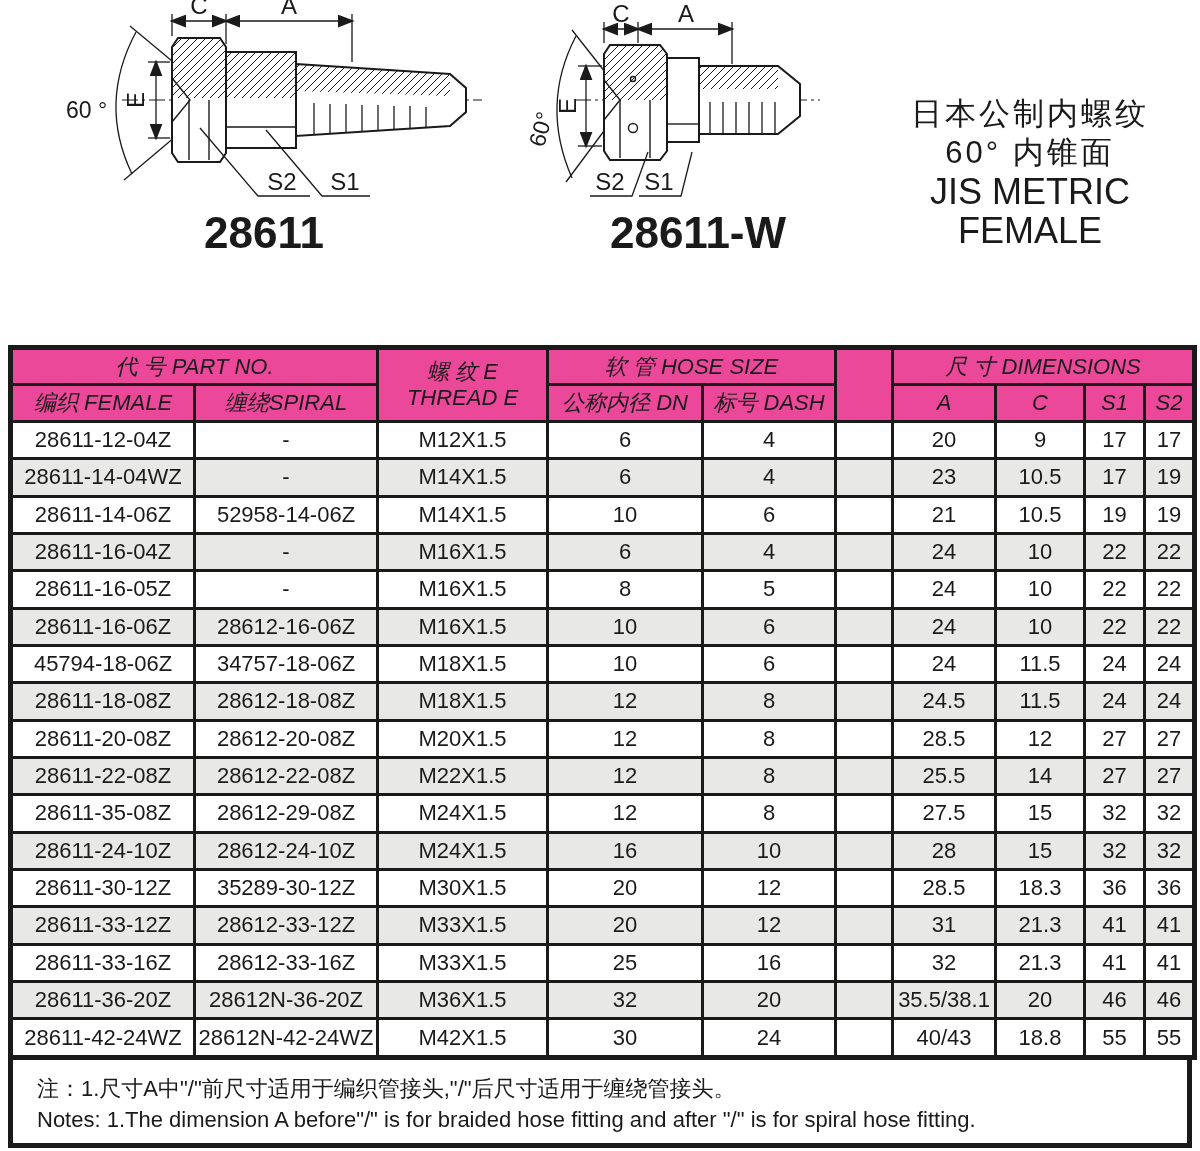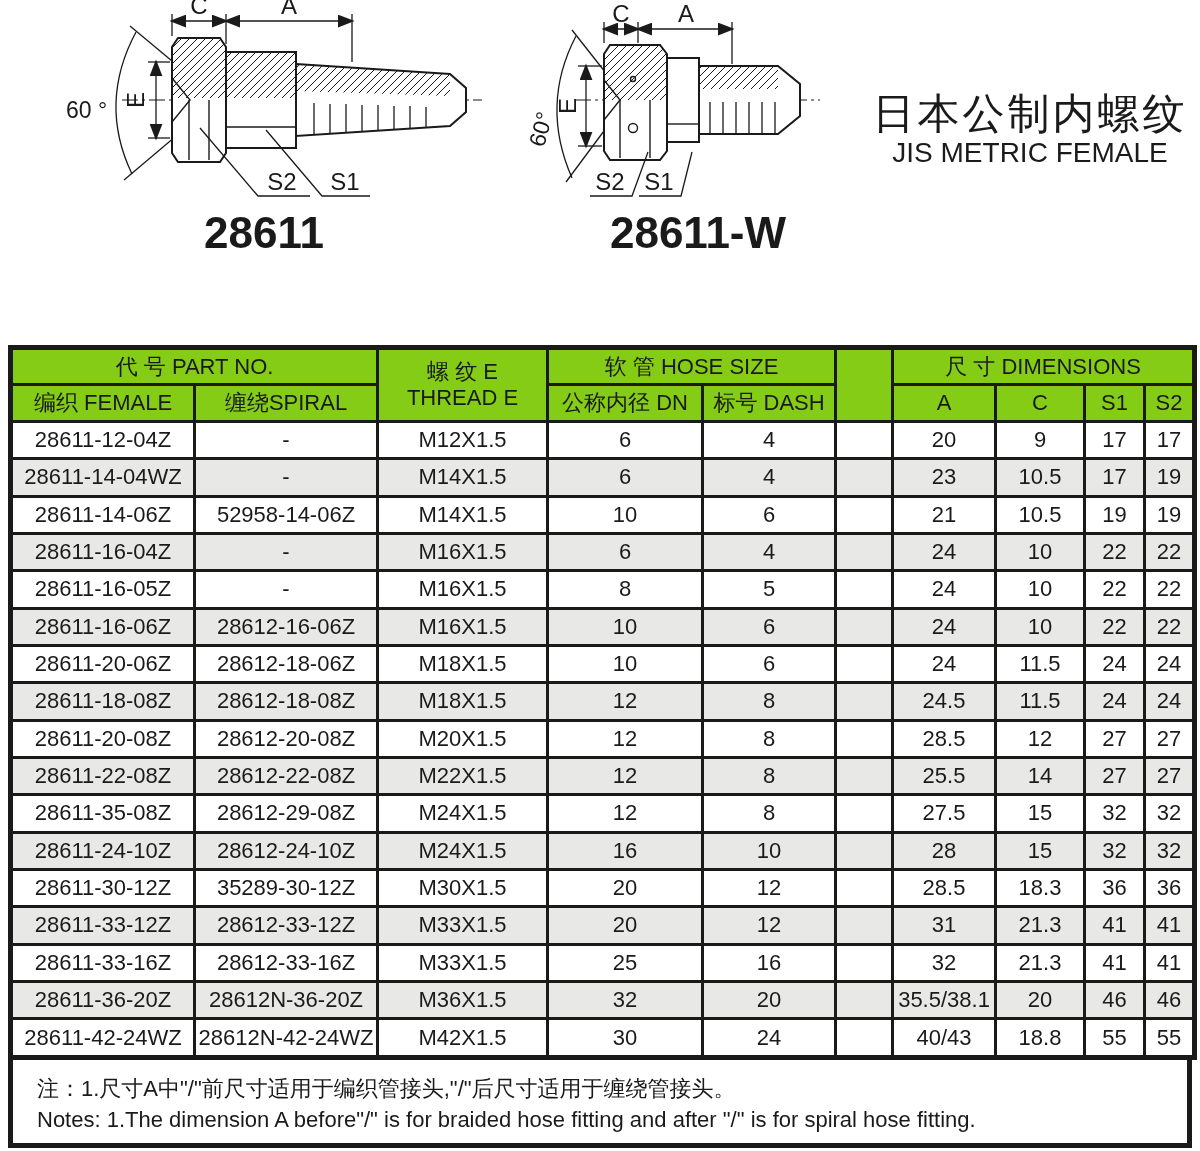--- a/index.html
+++ b/index.html
@@ -10,34 +10,34 @@
     font-family:"Liberation Sans", sans-serif;
     overflow:hidden;
   }
   svg text { font-family:"Liberation Sans", sans-serif; fill:#1a1a1a; }
   .drawing-1 { position:absolute; left:52px; top:0; }
   .drawing-2 { position:absolute; left:520px; top:0; }
   .title-block {
     position:absolute; left:868px; top:94px; width:324px;
     text-align:center; line-height:39px;
   }
-  .title-zh { font-size:42px; letter-spacing:3px; }
-  .title-en { font-size:28px; }
+  .title-zh { font-size:31px; letter-spacing:3px; }
+  .title-en { font-size:36px; }
   table.spec {
     position:absolute; left:8px; top:345px;
     width:1184px; height:715px;
     border-collapse:collapse; table-layout:fixed;
     text-align:center; font-size:22px;
     border:5px solid #1a1a1a;
   }
   table.spec th, table.spec td {
     border:3px solid #1a1a1a; padding:0; overflow:hidden;
     font-weight:normal; white-space:nowrap;
   }
-  table.spec thead th { background:#84cc16; height:37px; }
+  table.spec thead th { background:#ec4899; height:37px;font-style:italic; }
   table.spec tbody tr:nth-child(even) td { background:#e8e8e7; }
   .thread-hdr div { line-height:26px; }
   .notes-box {
     position:absolute; left:8px; top:1060px; width:1184px; height:88px;
     border:5px solid #1a1a1a; border-top:none;
     padding:13px 10px 0 24px; font-size:22px; line-height:31px;
   }
 </style>
 </head>
 <body>
@@ -174,20 +174,21 @@
   <text x="166" y="22" font-size="24" text-anchor="middle">A</text>
   <text transform="translate(56,106) rotate(-90)" font-size="24" text-anchor="middle">E</text>
   <text transform="translate(24,148) rotate(-75)" font-size="23">60°</text>
   <text x="90" y="190" font-size="24" text-anchor="middle">S2</text>
   <text x="139" y="190" font-size="24" text-anchor="middle">S1</text>
   <text x="178" y="248" font-size="44" font-weight="bold" text-anchor="middle">28611-W</text>
 </svg>
 
 <div class="title-block">
   <div class="title-zh">日本公制内螺纹</div>
+  <div class="title-zh">60° 内锥面</div>
   <div class="title-en">JIS METRIC FEMALE</div>
 </div>
 
 <table class="spec">
   <colgroup>
     <col style="width:184px">
       <col style="width:183px">
       <col style="width:170px">
     <col style="width:155px">
       <col style="width:133px">
@@ -286,22 +287,22 @@
         <td>M16X1.5</td>
         <td>10</td>
         <td>6</td>
         <td></td>
         <td>24</td>
         <td>10</td>
         <td>22</td>
         <td>22</td>
       </tr>
       <tr>
-        <td>28611-20-06Z</td>
-        <td>28612-18-06Z</td>
+        <td>45794-18-06Z</td>
+        <td>34757-18-06Z</td>
         <td>M18X1.5</td>
         <td>10</td>
         <td>6</td>
         <td></td>
         <td>24</td>
         <td>11.5</td>
         <td>24</td>
         <td>24</td>
       </tr>
       <tr>

